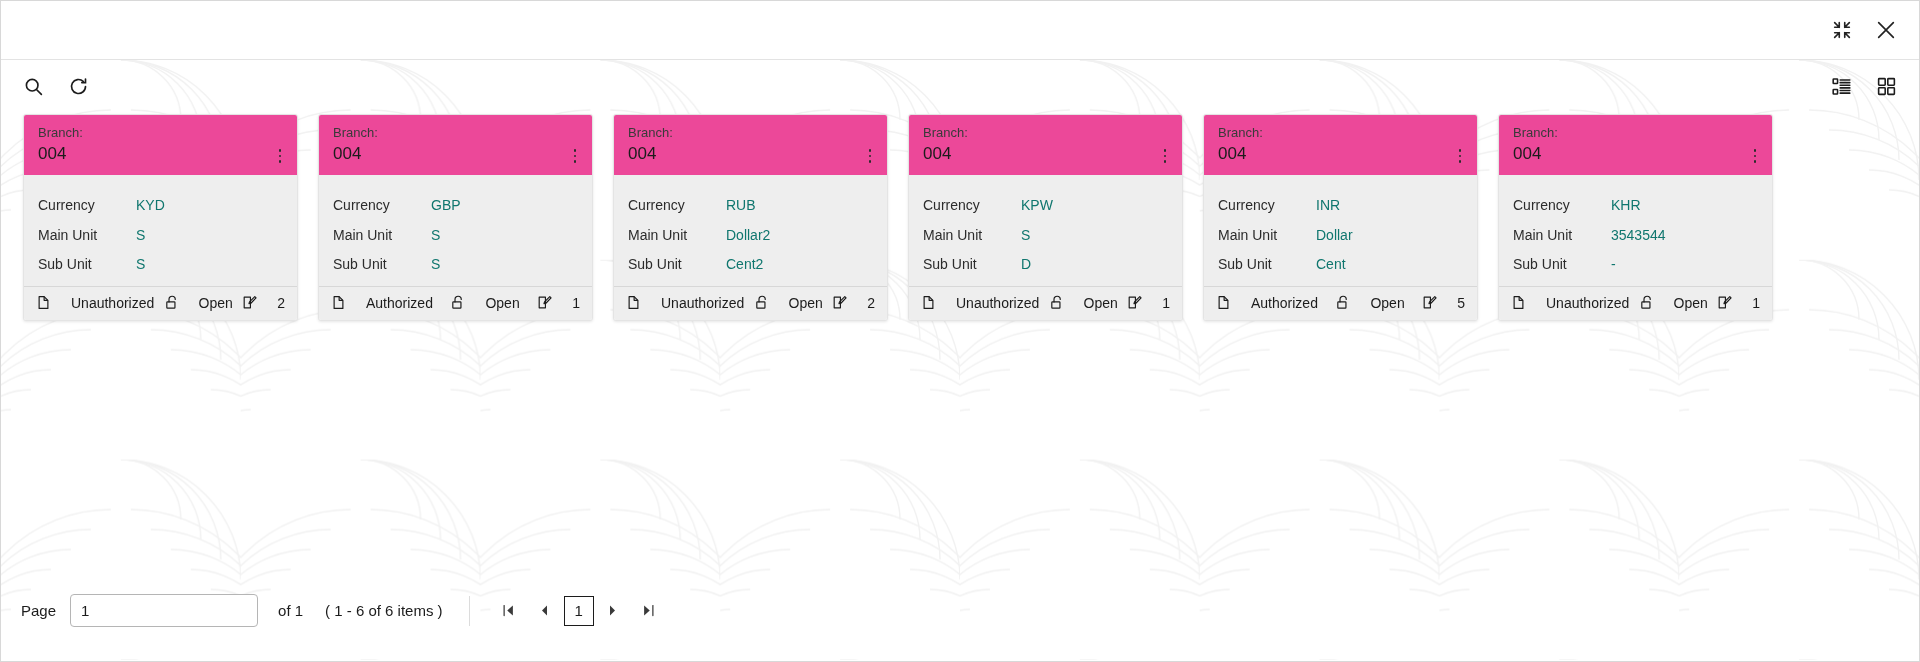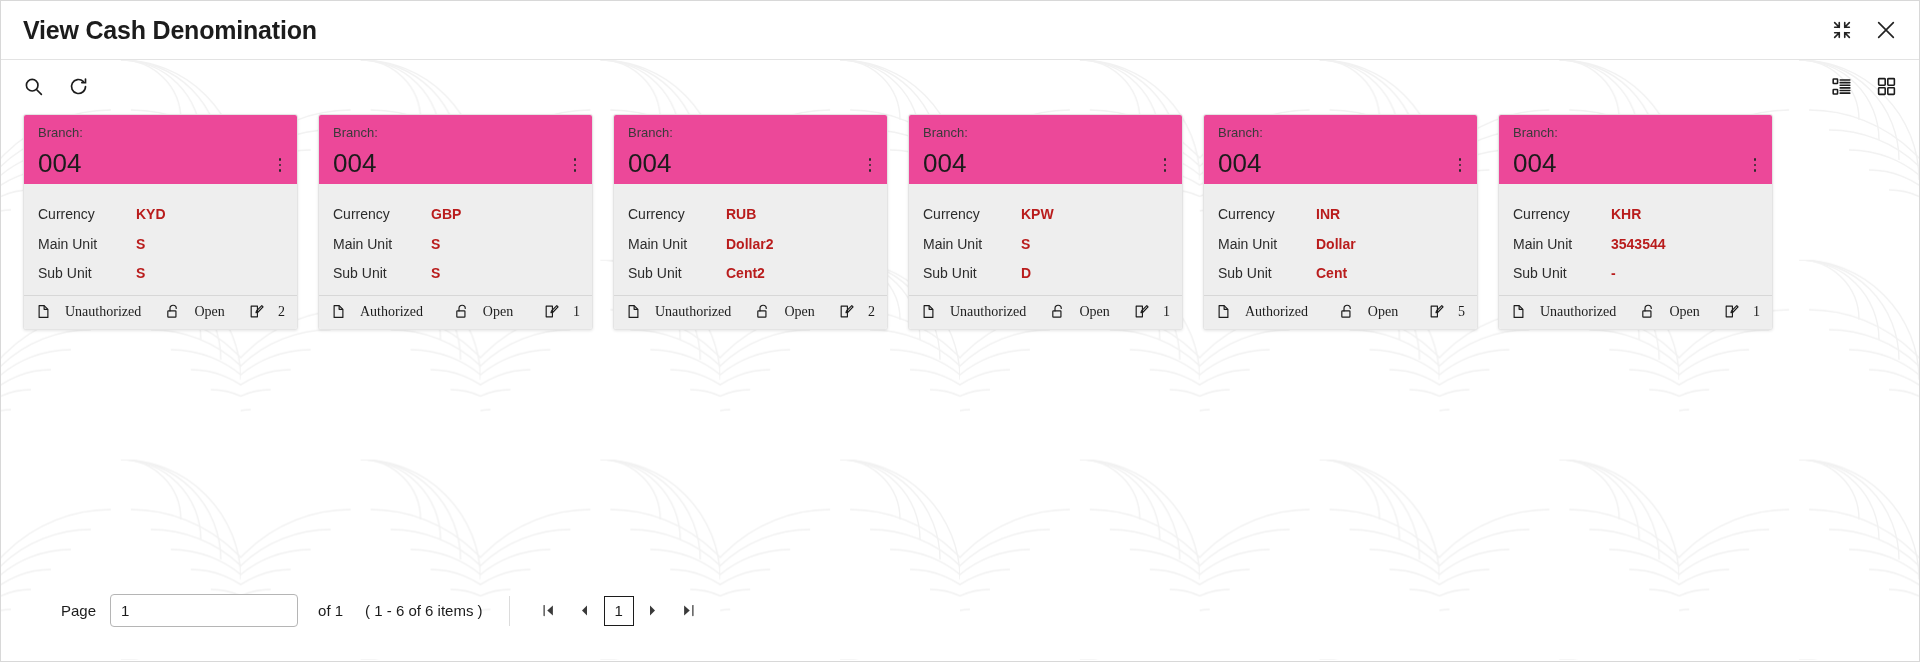--- a/index.html
+++ b/index.html
@@ -121,24 +121,24 @@
     position: relative;
     min-height: 48px;
     box-sizing: border-box;
   }
   .card-head-label {
     font-size: 13px;
     color: #3a3a3a;
     line-height: 15px;
   }
   .card-head-value {
-    font-size: 26px;
+    font-size: 17px;
     color: #1c1c1c;
     line-height: 26px;
-    margin-top: 10px;
+    margin-top: 1px;
     font-weight: normal;
   }
   .kebab {
     position: absolute;
     right: 10px;
     bottom: 10px;
     width: 14px;
     height: 18px;
     cursor: pointer;
     display: flex;
@@ -164,63 +164,61 @@
     line-height: 17.5px;
     color: #262626;
     margin-top: 12px;
   }
   .card-row .k {
     width: 98px;
     flex: 0 0 98px;
     color: #2b2b2b;
   }
   .card-row .v {
-    font-weight: bold;
-    color: #b91c1c;
+    font-weight: normal;
+    color: #0f766e;
   }
   .card-foot {
     background: #eeeeee;
     border-top: 1px solid #d7d7d7;
     display: flex;
     align-items: center;
     padding: 8px 12px 9px 12px;
     font-size: 14px;
     color: #1c1c1c;
   }
   .foot-item {
     display: flex;
     align-items: center;
-    gap: 14px;
+    gap: 20px;
     white-space: nowrap;
-    font-family: Liberation Serif, serif;
   }
   .foot-item.status { flex: 0 0 auto; }
   .foot-item.lock { margin-left: auto; }
   .foot-item.edits { margin-left: auto; }
   .foot-ico {
     width: 15px;
     height: 15px;
     display: block;
     color: #1c1c1c;
     flex: 0 0 15px;
   }
 
   
   .pagination {
     position: absolute;
     left: 0;
     right: 9px;
     bottom: 34px;
     display: flex;
     align-items: center;
-    padding: 0 34px;
+    padding: 0 20px;
     z-index: 3;
     font-size: 15px;
     color: #1c1c1c;
-    margin-left: 26px;
   }
   .page-label { margin-right: 14px; }
   .page-input {
     width: 188px;
     height: 33px;
     box-sizing: border-box;
     border: 1px solid #b5b5b5;
     border-radius: 4px;
     background: #ffffff;
     padding: 0 10px;
@@ -266,21 +264,20 @@
     box-sizing: border-box;
   }
   .pg-ico { width: 15px; height: 15px; display:block; }
 </style>
 </head>
 <body>
 
 <div class="app-window">
 
   <div class="titlebar">
-    <div class="window-title">View Cash Denomination</div>
     <div class="titlebar-actions">
       <span>
         <svg class="tb-icon" viewBox="0 0 24 24" fill="none" stroke="currentColor" stroke-width="1.8" stroke-linecap="round">
           <path d="M4 4 L9 9 M9 4 L9 9 L4 9"></path>
           <path d="M20 4 L15 9 M15 4 L15 9 L20 9"></path>
           <path d="M4 20 L9 15 M9 20 L9 15 L4 15"></path>
           <path d="M20 20 L15 15 M15 20 L15 15 L20 15"></path>
         </svg>
       </span>
       <span>

